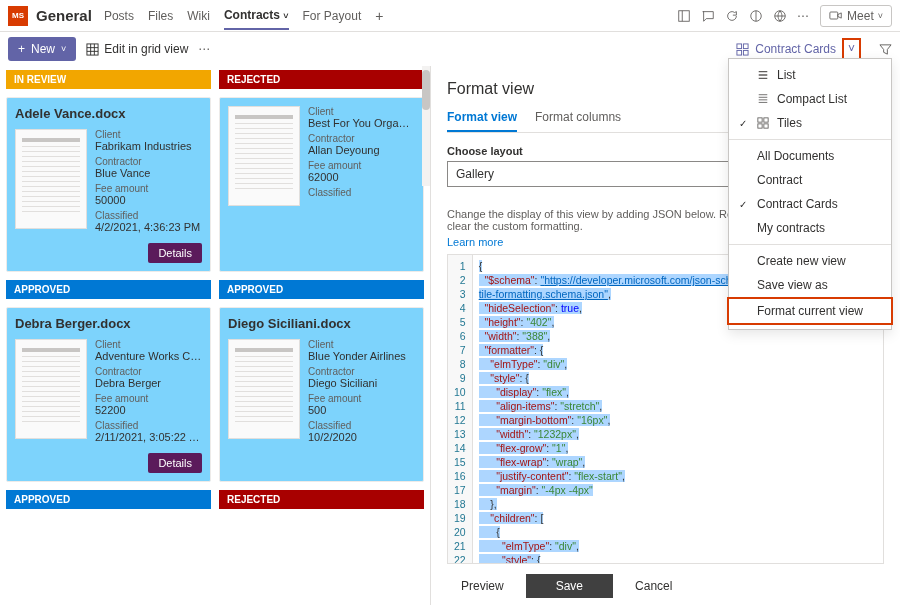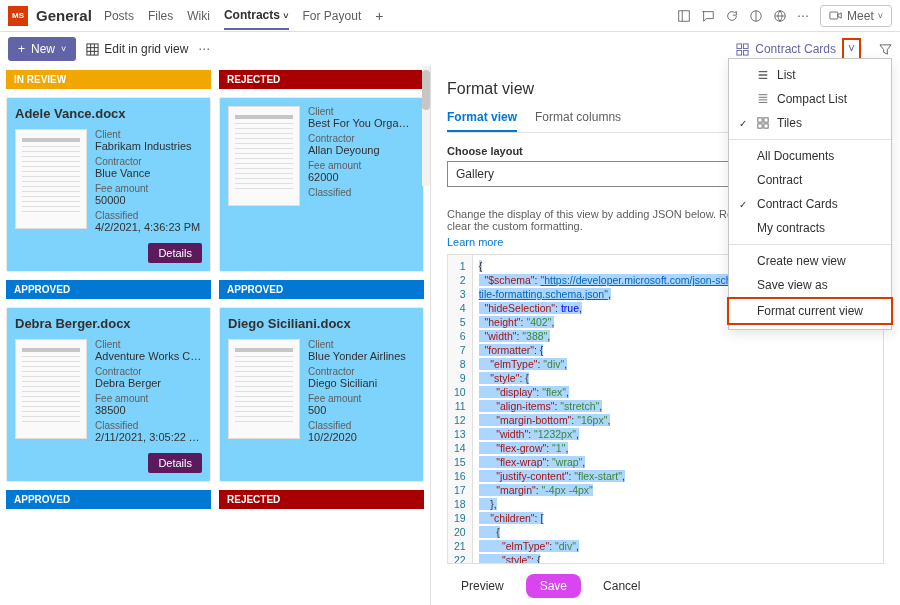--- a/index.html
+++ b/index.html
@@ -54,21 +54,21 @@
 .layout-select { width: 100%; border: 1px solid #8a8886; padding: 5px 8px; font-size: 12px; margin-bottom: 21px; }
 .help-text { font-size: 11px; color: #605e5c; margin-bottom: 4px; }
 .learn-more { color: #0078d4; font-size: 11px; cursor: pointer; }
 
 .code-wrap { display: flex; border: 1px solid #e1dfdd; margin-top: 6px; height: 310px; overflow: hidden; font-family: Consolas, monospace; font-size: 10.5px; }
 .gutter { background: #f8f8f8; color: #237893; padding: 4px 6px; text-align: right; border-right: 1px solid #e1dfdd; line-height: 14px; }
 .code { padding: 4px 6px; white-space: pre; line-height: 14px; color: #333; flex: 1; } .tok-k { color: #a31515; } .tok-s { color: #3b8737; } .tok-b { color: #0000ff; } .tok-url { color: #0066bf; text-decoration: underline; }
 .select-bg { background: #add6ff; }
 
 .footer-btns { position: absolute; bottom: 1px; left: 16px; display: flex; gap: 8px; padding: 6px 0; background: #fff; }
-.btn-save { background: #d946ef; color: #fff; padding: 5px 14px; font-size: 12px; border-radius: 8px; cursor: pointer; }
+.btn-save { background: #404040; color: #fff; padding: 5px 30px; font-size: 12px; border-radius: 0; cursor: pointer; }
 .btn-generic { padding: 5px 14px; font-size: 12px; cursor: pointer; color: #323130; }
 
 .dropdown { position: absolute; right: 8px; top: 26px; width: 164px; background: #fff; border: 1px solid #c8c6c4; box-shadow: 0 4px 12px rgba(0,0,0,.1); z-index: 10; padding: 4px 0; }
 .dd-item { display: flex; align-items: center; gap: 8px; padding: 5px 10px; font-size: 12px; cursor: pointer; }
 .dd-check { width: 10px; color: #323130; font-size: 10px; }
 .dd-icon { width: 12px; height: 12px; color: #605e5c; flex-shrink: 0; }
 .dd-sep { height: 1px; background: #e1dfdd; margin: 4px 0; }
 .dd-highlight { border: 2px solid #d83b01; margin: 0 -2px; }
 
 svg { display: block; }
@@ -249,21 +249,21 @@
     <div class="card">
       <div class="card-title">Debra Berger.docx</div>
       <div class="card-body">
         <div class="thumb"></div>
         <div class="meta">
           <div class="meta-label">Client</div>
             <div class="meta-val">Adventure Works Cycles</div>
           <div class="meta-label">Contractor</div>
             <div class="meta-val">Debra Berger</div>
           <div class="meta-label">Fee amount</div>
-            <div class="meta-val">38500</div>
+            <div class="meta-val">52200</div>
           <div class="meta-label">Classified</div>
             <div class="meta-val">2/11/2021, 3:05:22 AM</div>
         </div>
       </div>
       <div class="details-btn">Details</div>
       <div style="clear:both"></div>
     </div>
 
     <div class="card">
       <div class="card-title">Diego Siciliani.docx</div>

